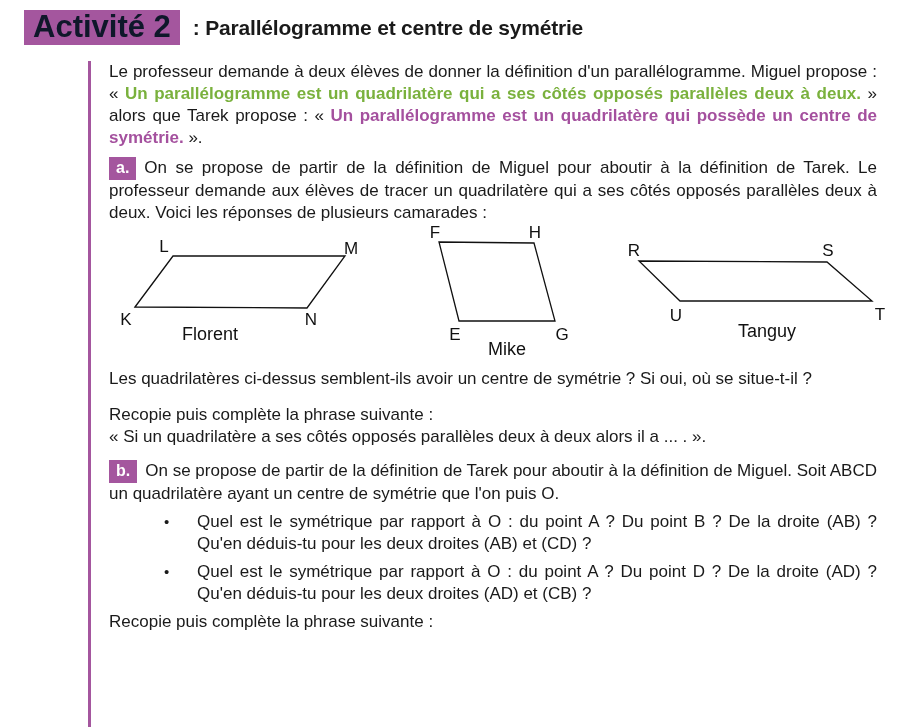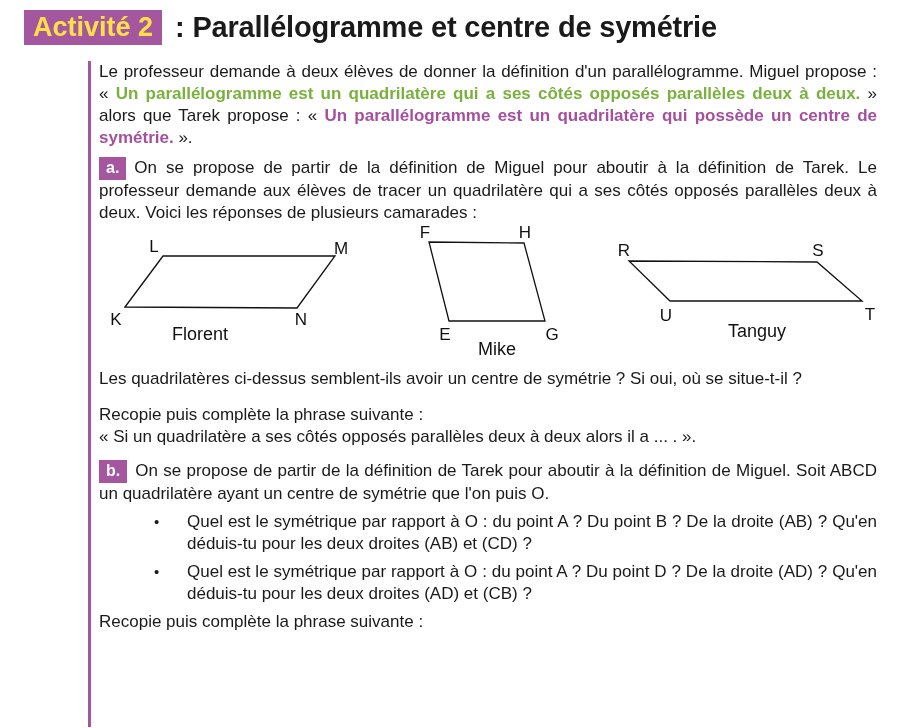--- a/index.html
+++ b/index.html
@@ -5,25 +5,25 @@
   :root{
     --purple:#a4569e;
     --green:#7ab13d;
     --purple-text:#a4509e;
     --ink:#1a1a1a;
   }
   *{margin:0;padding:0;box-sizing:border-box;}
   html,body{width:900px;height:728px;background:#ffffff;overflow:hidden;
     font-family:"Liberation Sans", sans-serif;color:var(--ink);}
   .header{display:flex;align-items:center;padding:10px 0 0 24px;gap:13px;}
-  .badge-title{background:var(--purple);color:#fde047;font-weight:bold;
-    font-size:27px;line-height:28px;padding:3px 9px 4px 9px;}
-  .doc-title{font-weight:bold;font-size:29px;letter-spacing:-0.2px;}
+  .badge-title{background:var(--purple);color:#0f172a;font-weight:bold;
+    font-size:31px;line-height:28px;padding:3px 9px 4px 9px;}
+  .doc-title{font-weight:bold;font-size:21px;letter-spacing:-0.2px;}
   .content{margin:16px 0 0 88px;width:789px;height:666px;
-    border-left:3px solid var(--purple);padding-left:8px;}
+    border-left:3px solid var(--purple);padding-left:18px;}
   .para{font-size:17px;line-height:22px;text-align:justify;}
   .left{text-align:left;}
   .green-def{color:var(--green);font-weight:bold;}
   .purple-def{color:var(--purple-text);font-weight:bold;}
   .badge-small{display:inline-block;background:var(--purple);color:#fff;
     font-weight:bold;font-size:16px;line-height:20px;padding:1px 7px 2px 7px;
     margin-right:8px;}
   .mt6{margin-top:6px;}.mt8{margin-top:8px;}.mt12{margin-top:12px;}
   .mt14{margin-top:14px;}
   .figures{display:block;margin-top:0;}

